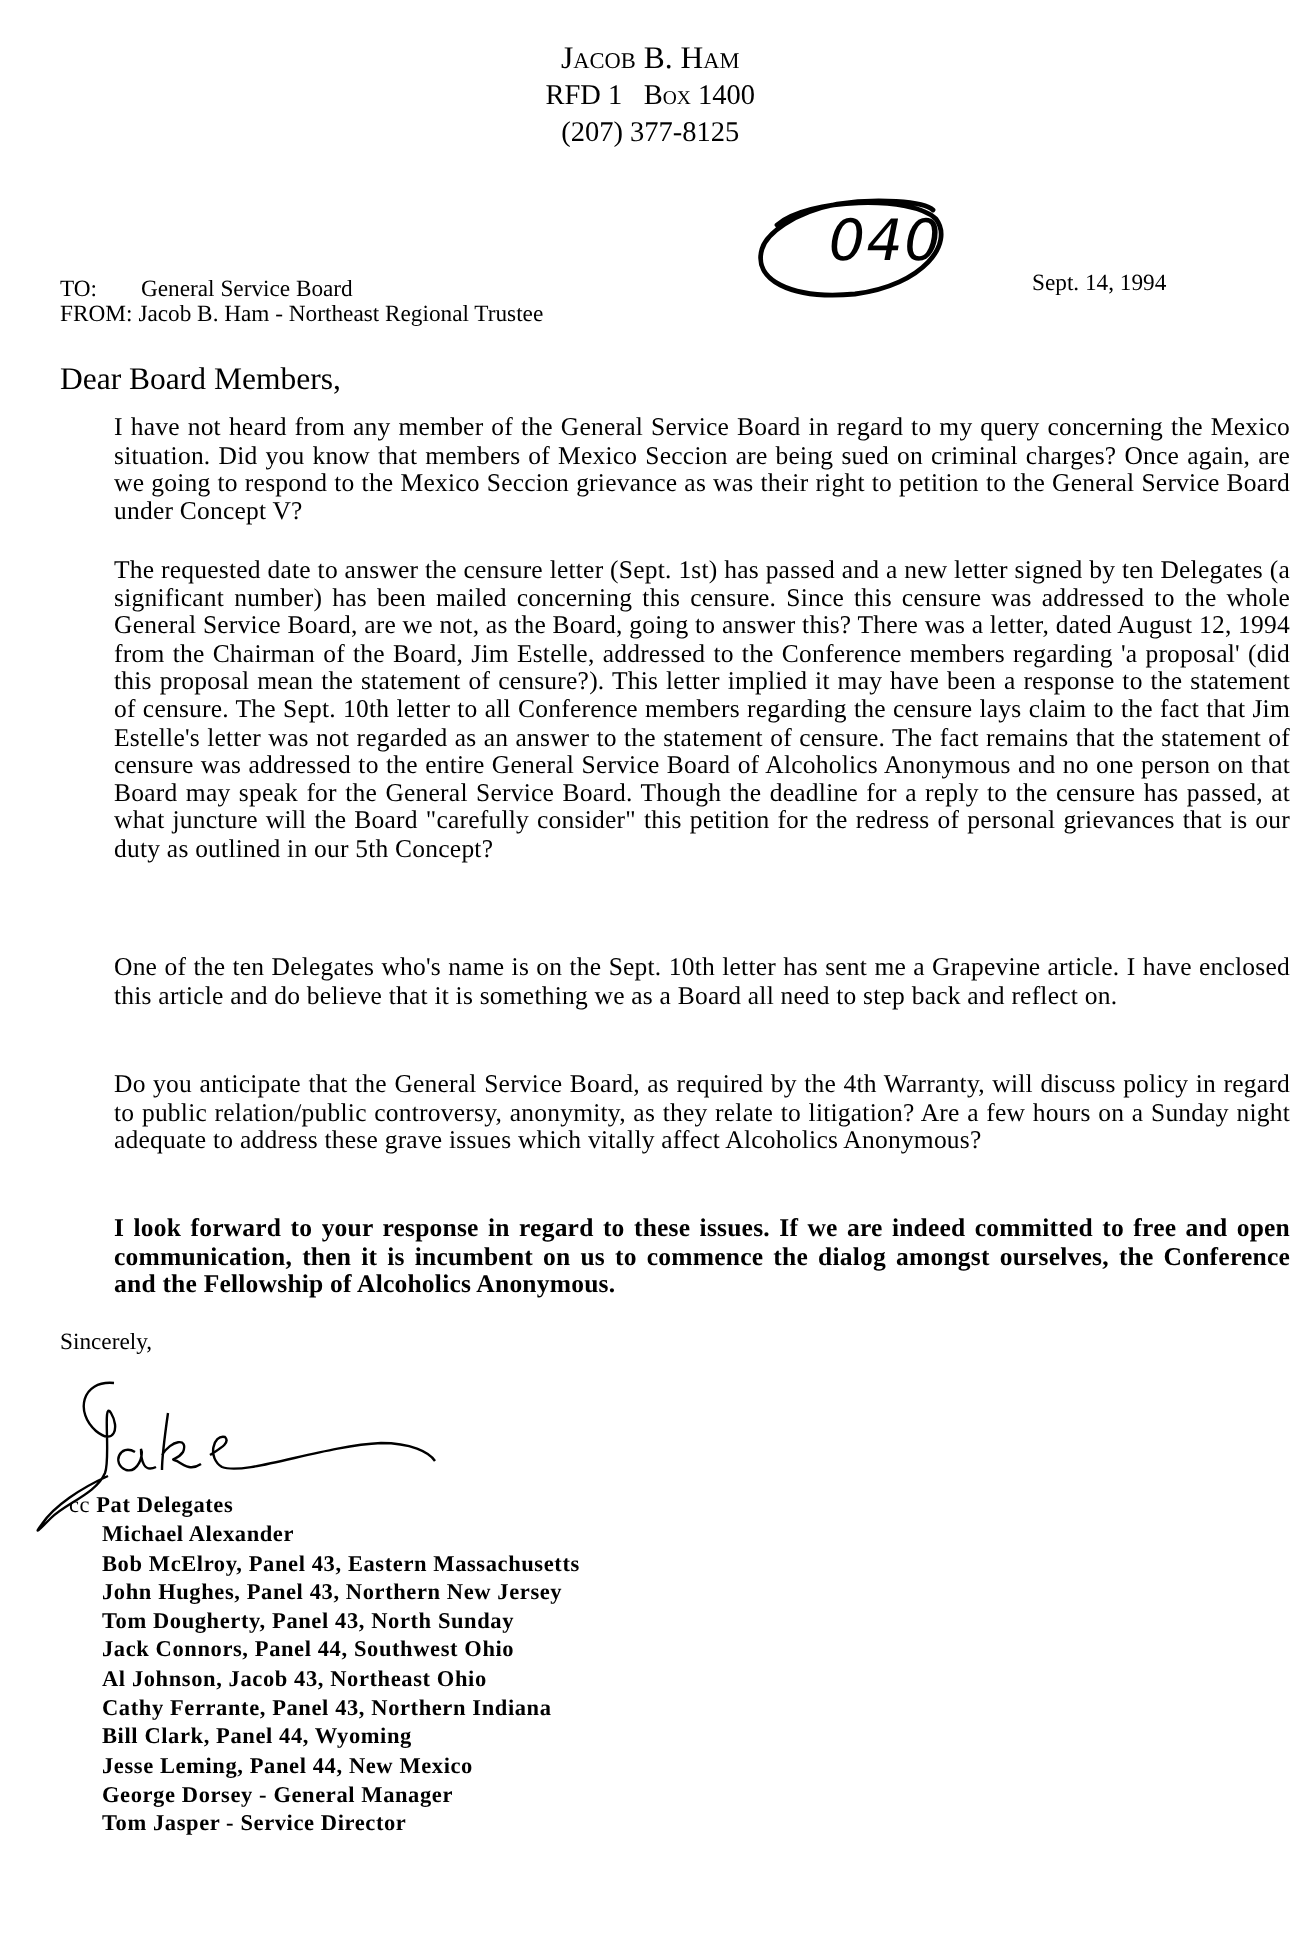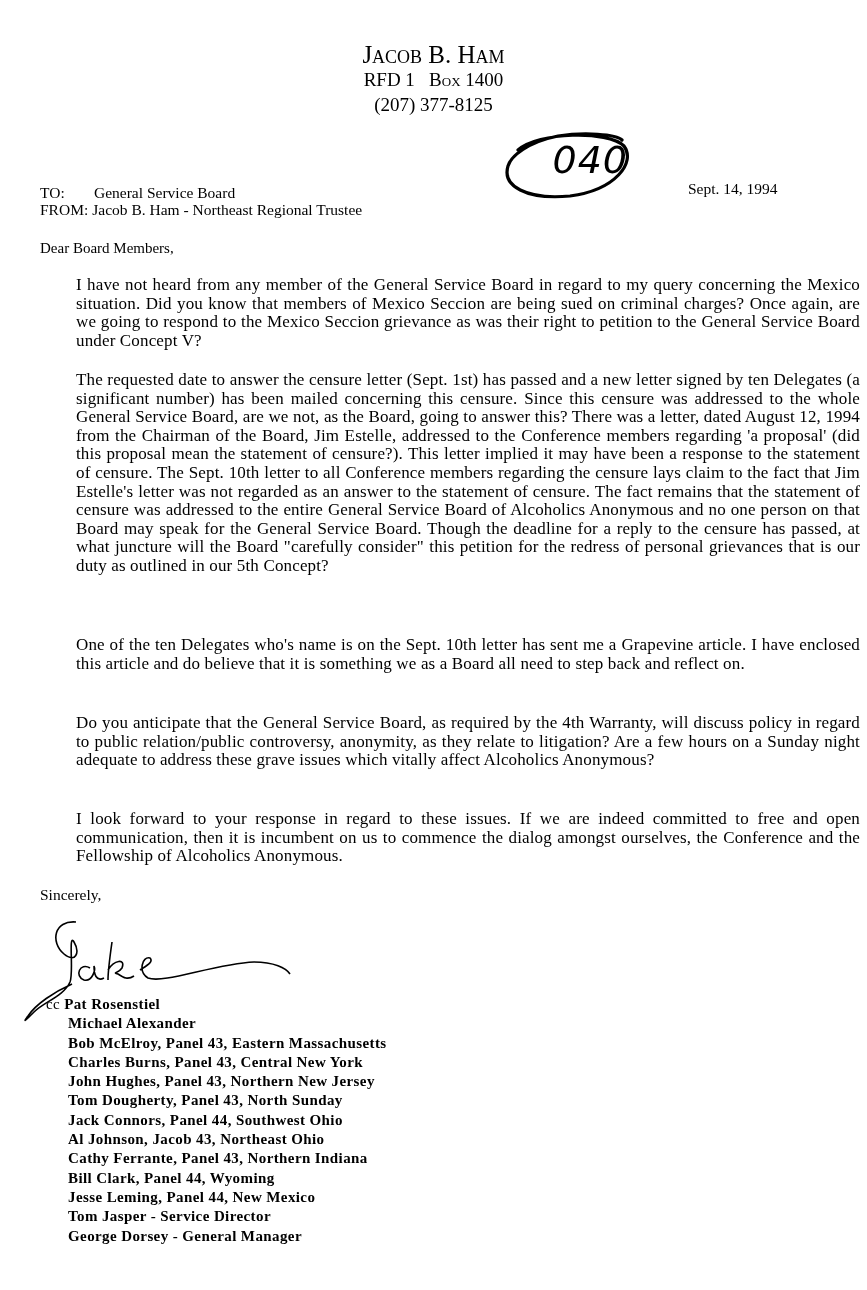--- a/index.html
+++ b/index.html
@@ -5,44 +5,44 @@
   html, body { margin: 0; padding: 0; background: #ffffff; }
   body {
     width: 867px; height: 1290px; position: relative; overflow: hidden;
     font-family: "Liberation Serif", "DejaVu Serif", serif;
     color: #000;
   }
   .letterhead {
     position: absolute; left: 0; width: 867px; top: 26px; text-align: center;
     font-variant: small-caps; font-size: 19px; line-height: 25px;
   }
-  .letterhead .name { font-size: 25px; margin-top: 16px; }
+  .letterhead .name { font-size: 21px; }
   .stamp { position: absolute; left: 498px; top: 128px; width: 135px; height: 75px; }
   .stamp svg { width: 100%; height: 100%; }
   .stamp .num {
     position: absolute; left: 0; top: 10px; width: 130px; text-align: right;
     font-family: "DejaVu Sans", sans-serif; font-size: 38px; font-style: italic;
     letter-spacing: 1px;
   }
   .header-row { position: absolute; left: 40px; font-size: 15.5px; }
   .to { top: 184px; }
   .from { top: 201px; }
   .header-row .lbl { display: inline-block; width: 54px; }
   .from .lbl { width: auto; margin-right: 4px; }
   .date { position: absolute; left: 688px; top: 180px; font-size: 15.5px; }
-  .salutation { position: absolute; left: 40px; top: 240px; font-size: 15px; }
+  .salutation { position: absolute; left: 40px; top: 240px; font-size: 21px; }
   .body-para {
     position: absolute; left: 40px; width: 784px; font-size: 17px; line-height: 18.6px;
     text-align: justify; letter-spacing: 0.15px; margin-left: 36px;
   }
   .p1 { top: 276px; }
   .p2 { top: 371px; }
   .p3 { top: 636px; }
   .p4 { top: 714px; }
-  .p5 { top: 810px; }
+  .p5 { top: 810px; font-weight: bold; }
   .closing { position: absolute; left: 40px; top: 886px; font-size: 15.5px; }
   .signature { position: absolute; left: 14px; top: 912px; width: 280px; height: 115px; }
   .cc-block {
     position: absolute; left: 46px; top: 995px; font-size: 15px; line-height: 19.3px;
     font-weight: bold; letter-spacing: 0.4px;
   }
   .cc-block .cc-label { font-weight: normal; margin-right: 4px; }
   .cc-block .indent { padding-left: 22px; }
 </style>
 </head>
@@ -82,26 +82,25 @@
 <div class="signature">
   <svg viewBox="0 0 280 115" width="280" height="115">
     <path d="M62 10 C 40 8, 36 30, 50 42 C 62 52, 66 40, 60 30 C 54 20, 60 60, 56 70 C 50 84, 30 90, 20 100 C 12 108, 8 112, 14 104 C 22 92, 40 80, 58 72" fill="none" stroke="#000" stroke-width="1.6"></path>
     <path d="M76 56 C 66 50, 60 64, 70 68 C 78 70, 82 58, 80 54 C 80 62, 82 70, 90 66" fill="none" stroke="#000" stroke-width="1.6"></path>
     <path d="M98 30 C 96 44, 94 58, 94 68 M94 58 C 100 48, 112 46, 108 56 C 104 62, 98 60, 104 62 C 110 66, 114 68, 120 64" fill="none" stroke="#000" stroke-width="1.6"></path>
     <path d="M126 58 C 132 54, 140 50, 136 46 C 128 44, 124 60, 134 66 C 150 72, 200 52, 240 50 C 260 50, 272 56, 276 62" fill="none" stroke="#000" stroke-width="1.6"></path>
   </svg>
 </div>
 
 <div class="cc-block">
-  <div><span class="cc-label">cc</span><span>Pat Rosenstiel</span></div>
+  <div><span class="cc-label">cc</span><span>Pat Delegates</span></div>
   <div class="indent">Michael Alexander</div>
   <div class="indent">Bob McElroy, Panel 43, Eastern Massachusetts</div>
-  <div class="indent">Charles Burns, Panel 43, Central New York</div>
   <div class="indent">John Hughes, Panel 43, Northern New Jersey</div>
   <div class="indent">Tom Dougherty, Panel 43, North Sunday</div>
   <div class="indent">Jack Connors, Panel 44, Southwest Ohio</div>
   <div class="indent">Al Johnson, Jacob 43, Northeast Ohio</div>
   <div class="indent">Cathy Ferrante, Panel 43, Northern Indiana</div>
   <div class="indent">Bill Clark, Panel 44, Wyoming</div>
   <div class="indent">Jesse Leming, Panel 44, New Mexico</div>
+  <div class="indent">George Dorsey - General Manager</div>
   <div class="indent">Tom Jasper - Service Director</div>
-  <div class="indent">George Dorsey - General Manager</div>
 </div>
 
 </body></html>

